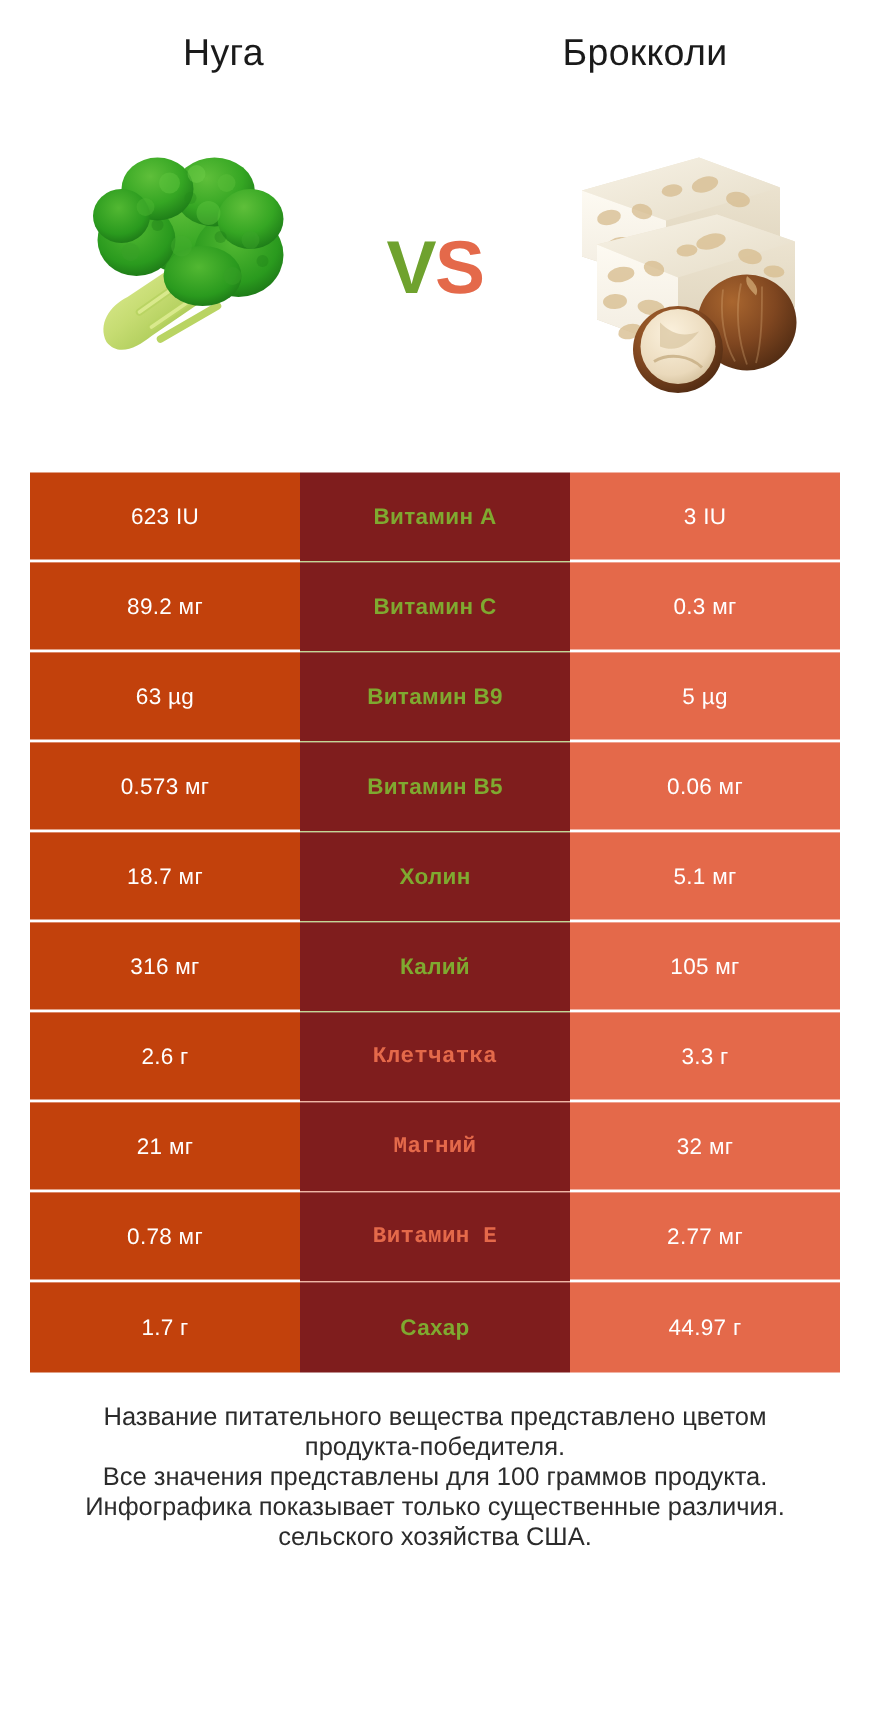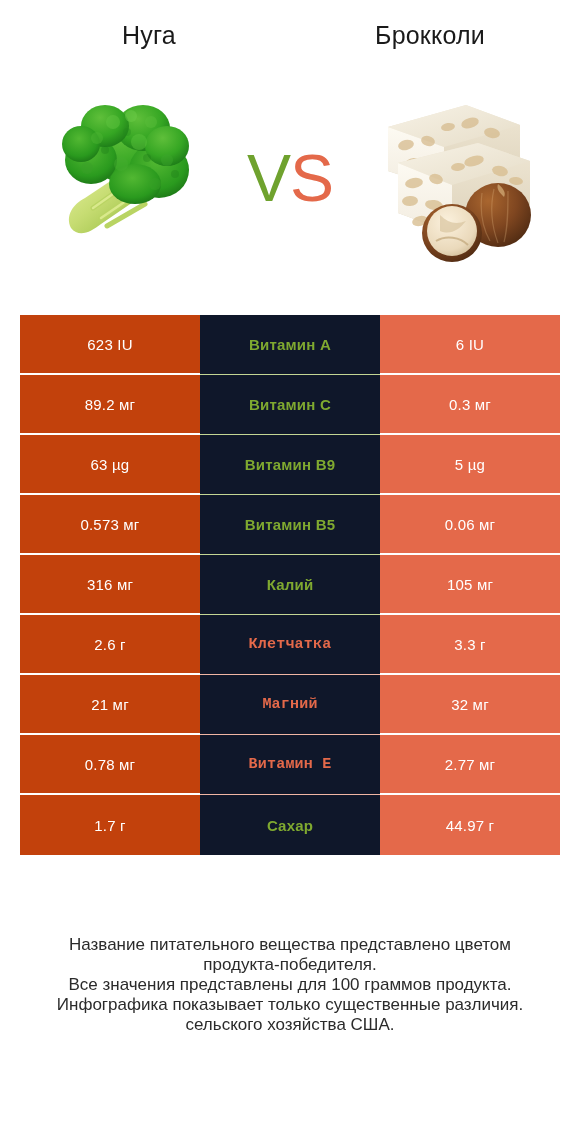--- a/index.html
+++ b/index.html
@@ -44,22 +44,22 @@
     width: 200px;
     height: 200px;
     display: flex;
     align-items: center;
     justify-content: center;
     position: relative;
   }
   .vs {
     width: 140px;
     text-align: center;
-    font-size: 66px;
-    font-weight: 400;
+    font-size: 50px;
+    font-weight: 700;
     letter-spacing: -1px;
     line-height: 1;
     white-space: nowrap;
   }
   .vs .v { color: #6fa22e; }
   .vs .s { color: #e4694a; }
 
   
   .broccoli-wrap { width: 170px; height: 180px; position: relative; }
 
@@ -87,21 +87,21 @@
     letter-spacing: 0.2px;
   }
   .cell.left {
     width: 180px;
     background: #c2410c;
     color: #ffffff;
     border-bottom: 2px solid #ffffff;
   }
   .cell.mid {
     width: 180px;
-    background: #0f172a;
+    background: #7f1d1d;
     font-weight: bold;
     font-size: 15px;
   }
   .cell.right {
     width: 180px;
     background: #e4694a;
     color: #ffffff;
     border-bottom: 2px solid #ffffff;
   }
   .row:last-child .cell.left,
@@ -283,41 +283,46 @@
       </svg>
     </div>
   </div>
 </div>
 
 <div class="table">
 
   <div class="row">
     <div class="cell left">623 IU</div>
     <div class="cell mid green">Витамин A</div>
-    <div class="cell right">6 IU</div>
+    <div class="cell right">3 IU</div>
   </div>
 
   <div class="row">
     <div class="cell left">89.2 мг</div>
     <div class="cell mid green">Витамин C</div>
     <div class="cell right">0.3 мг</div>
   </div>
 
   <div class="row">
     <div class="cell left">63 µg</div>
     <div class="cell mid green">Витамин B9</div>
     <div class="cell right">5 µg</div>
   </div>
 
   <div class="row">
     <div class="cell left">0.573 мг</div>
     <div class="cell mid green">Витамин B5</div>
     <div class="cell right">0.06 мг</div>
   </div>
 
+  <div class="row">
+    <div class="cell left">18.7 мг</div>
+    <div class="cell mid green">Холин</div>
+    <div class="cell right">5.1 мг</div>
+  </div>
 
   <div class="row">
     <div class="cell left">316 мг</div>
     <div class="cell mid green">Калий</div>
     <div class="cell right">105 мг</div>
   </div>
 
   <div class="row">
     <div class="cell left">2.6 г</div>
     <div class="cell mid orange">Клетчатка</div>

